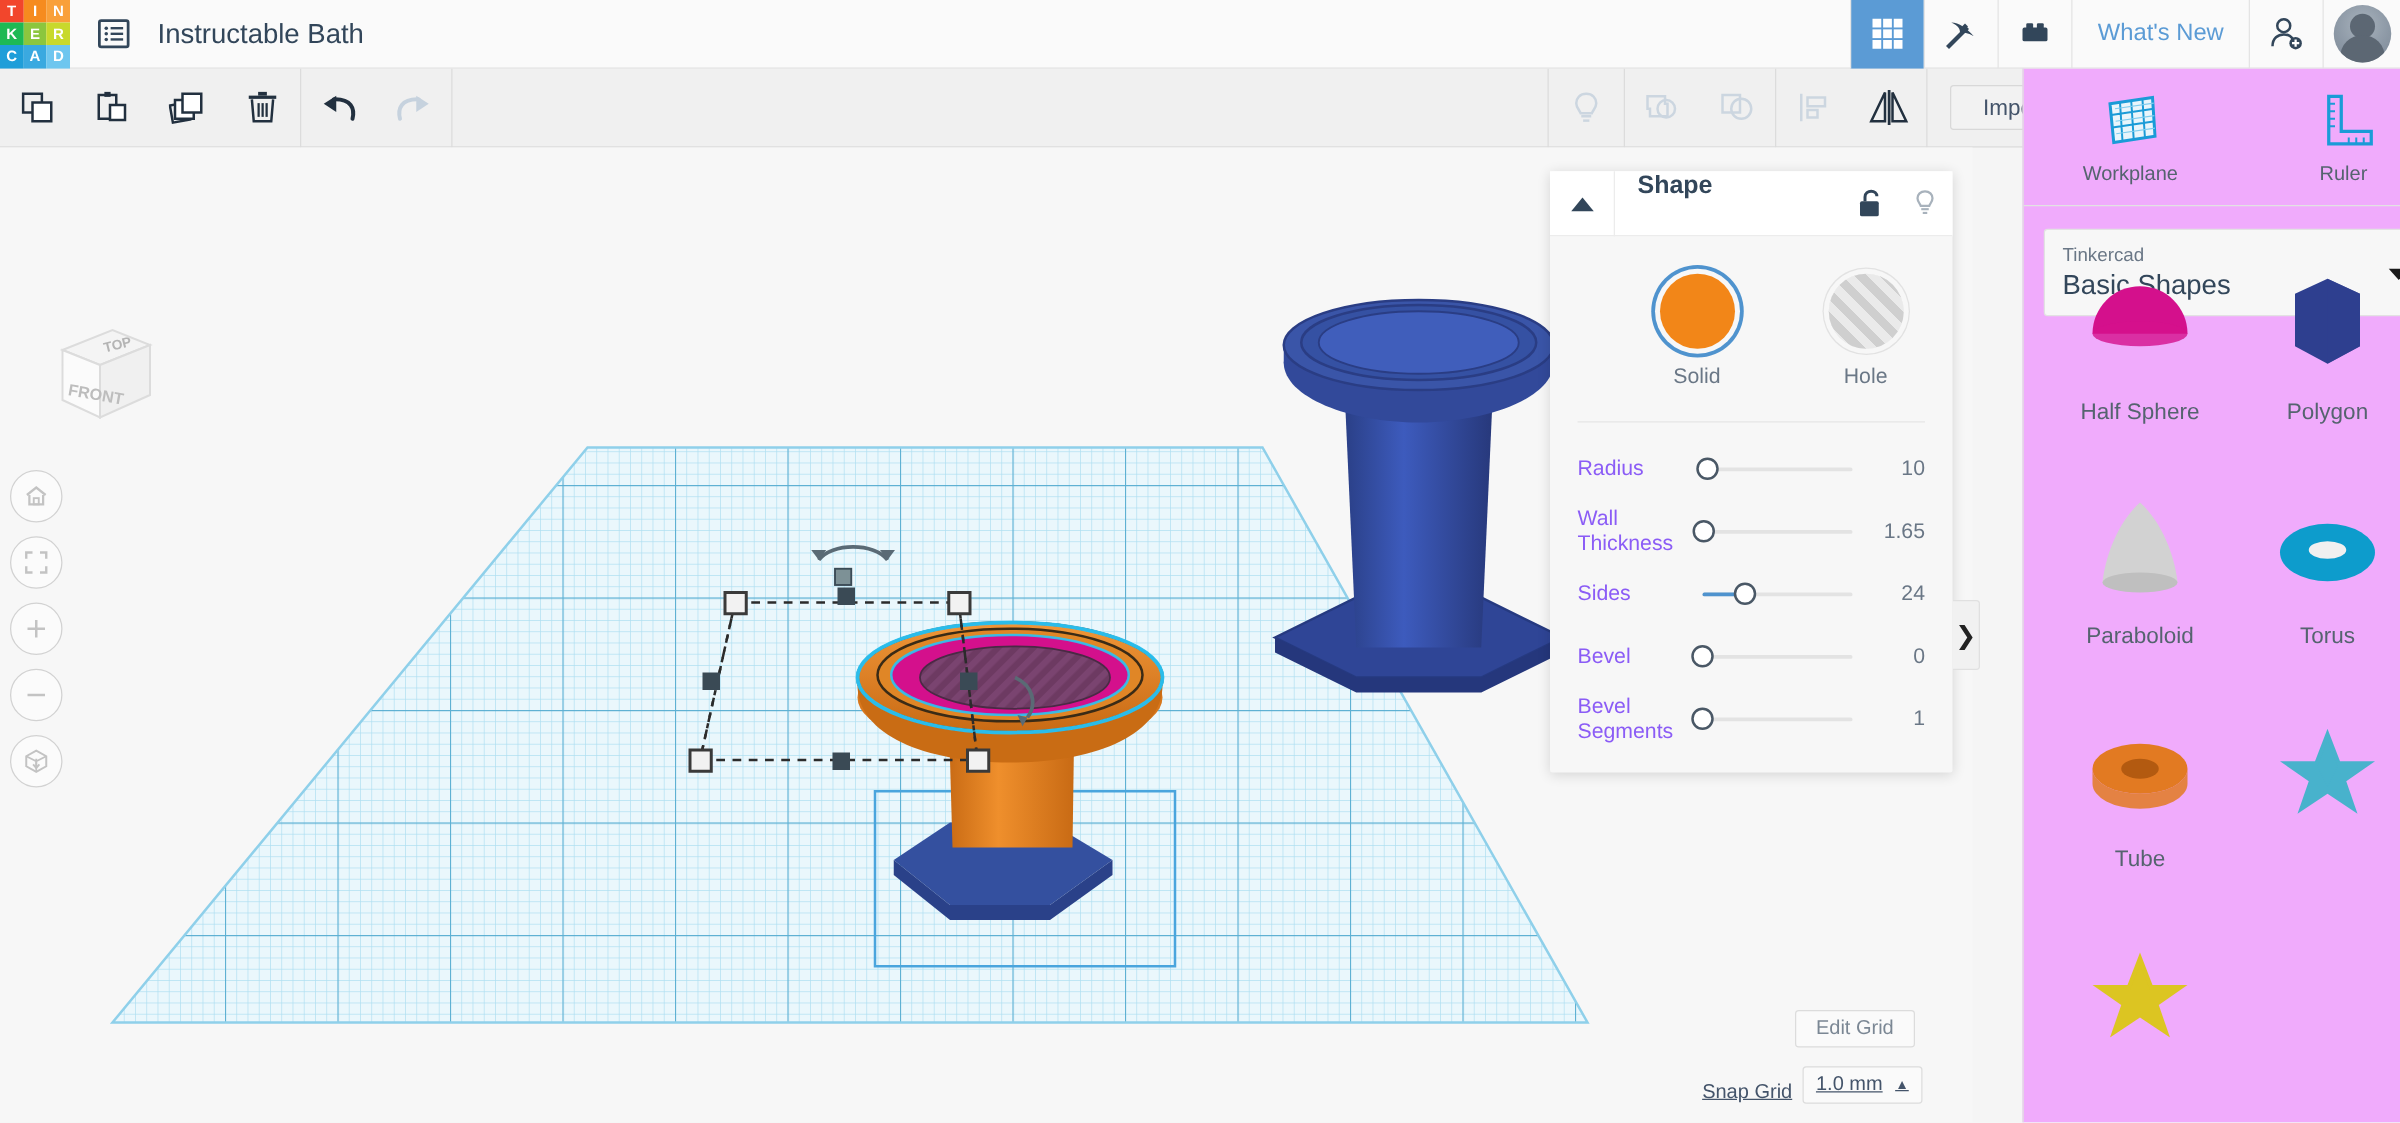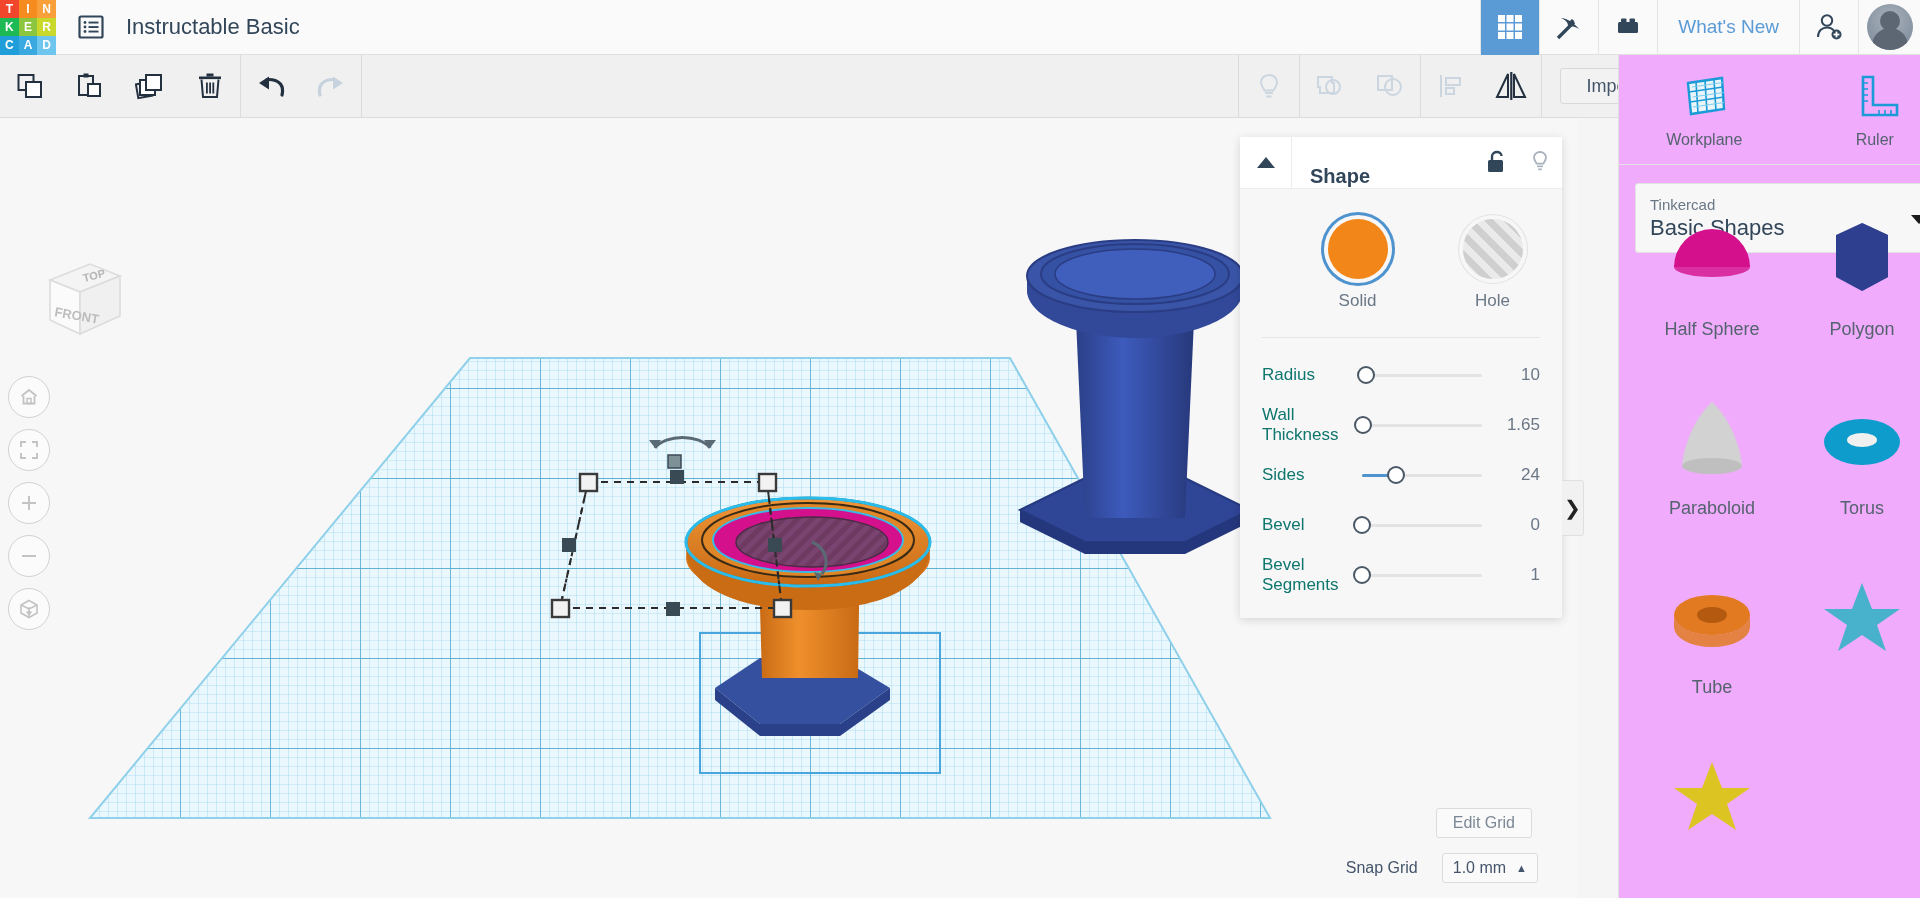--- a/index.html
+++ b/index.html
@@ -72,50 +72,50 @@
     border:1px solid #d2d2d2; background:#fbfbfb; display:flex;
     align-items:center; justify-content:center; cursor:pointer; }
 
   
   .edit-grid-btn {
     position:absolute; right:46px; bottom:60px; height:30px; padding:0 16px;
     display:flex; align-items:center; border:1px solid #dcdcdc; border-radius:3px;
     background:rgba(250,250,250,0.82); color:#7b8794; font-size:16px; cursor:pointer;margin-top:34px;
   }
   .snapgrid { position:absolute; right:40px; bottom:15px;
-    display:flex; align-items:center; gap:24px; font-size:16px; color:#44546a; }
+    display:flex; align-items:flex-end; gap:8px; font-size:16px; color:#44546a;text-decoration:underline; }
   .snap-select { height:30px; padding:0 10px; display:flex; align-items:center; gap:10px;
     border:1px solid #dcdcdc; border-radius:3px; background:rgba(250,250,250,0.85);
     color:#44546a; cursor:pointer; }
 
   
   .shape-panel {
     position:absolute; left:1240px; top:137px; width:322px;
     background:#f7f7f7; box-shadow:0 2px 10px rgba(0,0,0,0.14); border-radius:2px;
   }
-  .sp-header { height:52px; background:#ffffff; display:flex; align-items:flex-end;
+  .sp-header { height:52px; background:#ffffff; display:flex; align-items:flex-start;
     border-bottom:1px solid #ececec; }
   .sp-collapse { width:52px; height:52px; display:flex; align-items:center;
     justify-content:center; border-right:1px solid #ececec; cursor:pointer; }
   .sp-title { flex:1 1 auto; padding-left:18px; font-size:20px; font-weight:bold; color:#32465a; }
   .sp-hicon { width:44px; height:52px; display:flex; align-items:center;
     justify-content:center; cursor:pointer; }
   .sp-body { padding:24px 22px 18px 22px; }
   .sp-modes { display:flex; gap:40px; padding:6px 0 8px 48px; }
   .sp-mode { width:96px; text-align:center; cursor:pointer; }
   .swatch { width:60px; height:60px; border-radius:50%; margin:0 auto 12px auto; }
   .swatch.solid { background:#f28618; box-shadow:0 0 0 4px #f7f7f7, 0 0 0 7px #4f93ce; }
   .swatch.hole { background:
       repeating-linear-gradient(45deg,#cfcfcf 0 7px,#eaeaea 7px 14px);
     box-shadow:0 0 0 4px #f7f7f7, 0 0 0 5px #e2e2e2; }
   .sp-mode-label { font-size:17px; color:#6a7786; }
   .sp-divider { height:1px; background:#e6e6e6; margin:18px 0 4px 0; }
   .sp-rows { padding-top:8px; }
   .sp-row { display:flex; align-items:center; min-height:50px; }
-  .sp-label { width:90px; font-size:17px; color:#0f766e; line-height:1.15; }
+  .sp-label { width:90px; font-size:17px; color:#8b5cf6; line-height:1.15; }
   .sp-slider { flex:1 1 auto; position:relative; height:22px; margin:0 10px; }
   .track { position:absolute; left:0; right:0; top:10px; height:3px; background:#e3e3e3; border-radius:2px; }
   .fill { position:absolute; left:0; top:10px; height:3px; background:#4f93ce; border-radius:2px; }
   .knob { position:absolute; top:2px; width:18px; height:18px; border-radius:50%;
     background:#fff; border:2px solid #4a5866; cursor:pointer; }
   .sp-val { width:48px; text-align:right; font-size:17px; color:#6a7786; }
 
   
   .edge-chevron {
     position:absolute; left:1562px; top:480px; width:22px; height:56px;
@@ -178,21 +178,21 @@
         <rect x="1.5" y="2.5" width="23" height="21" rx="1.5" fill="none" stroke="#32465a" stroke-width="2.2"></rect>
         <circle cx="7" cy="8.5" r="1.4" fill="#32465a"></circle>
           <rect x="10.5" y="7.6" width="10" height="1.9" fill="#32465a"></rect>
         <circle cx="7" cy="13" r="1.4" fill="#32465a"></circle>
           <rect x="10.5" y="12.1" width="10" height="1.9" fill="#32465a"></rect>
         <circle cx="7" cy="17.5" r="1.4" fill="#32465a"></circle>
           <rect x="10.5" y="16.6" width="10" height="1.9" fill="#32465a"></rect>
       </svg>
     </div>
 
-    <div class="doc-title">Instructable Basic</div>
+    <div class="doc-title">Instructable Bath</div>
 
     <div class="top-spacer"></div>
 
     <div class="top-tools">
       <div class="ttool active">
         <svg width="28" height="28" viewBox="0 0 28 28">
           <rect x="2" y="2" width="7" height="7" fill="#fff"></rect>
             <rect x="10.5" y="2" width="7" height="7" fill="#fff"></rect>
             <rect x="19" y="2" width="7" height="7" fill="#fff"></rect>
           <rect x="2" y="10.5" width="7" height="7" fill="#fff"></rect>

